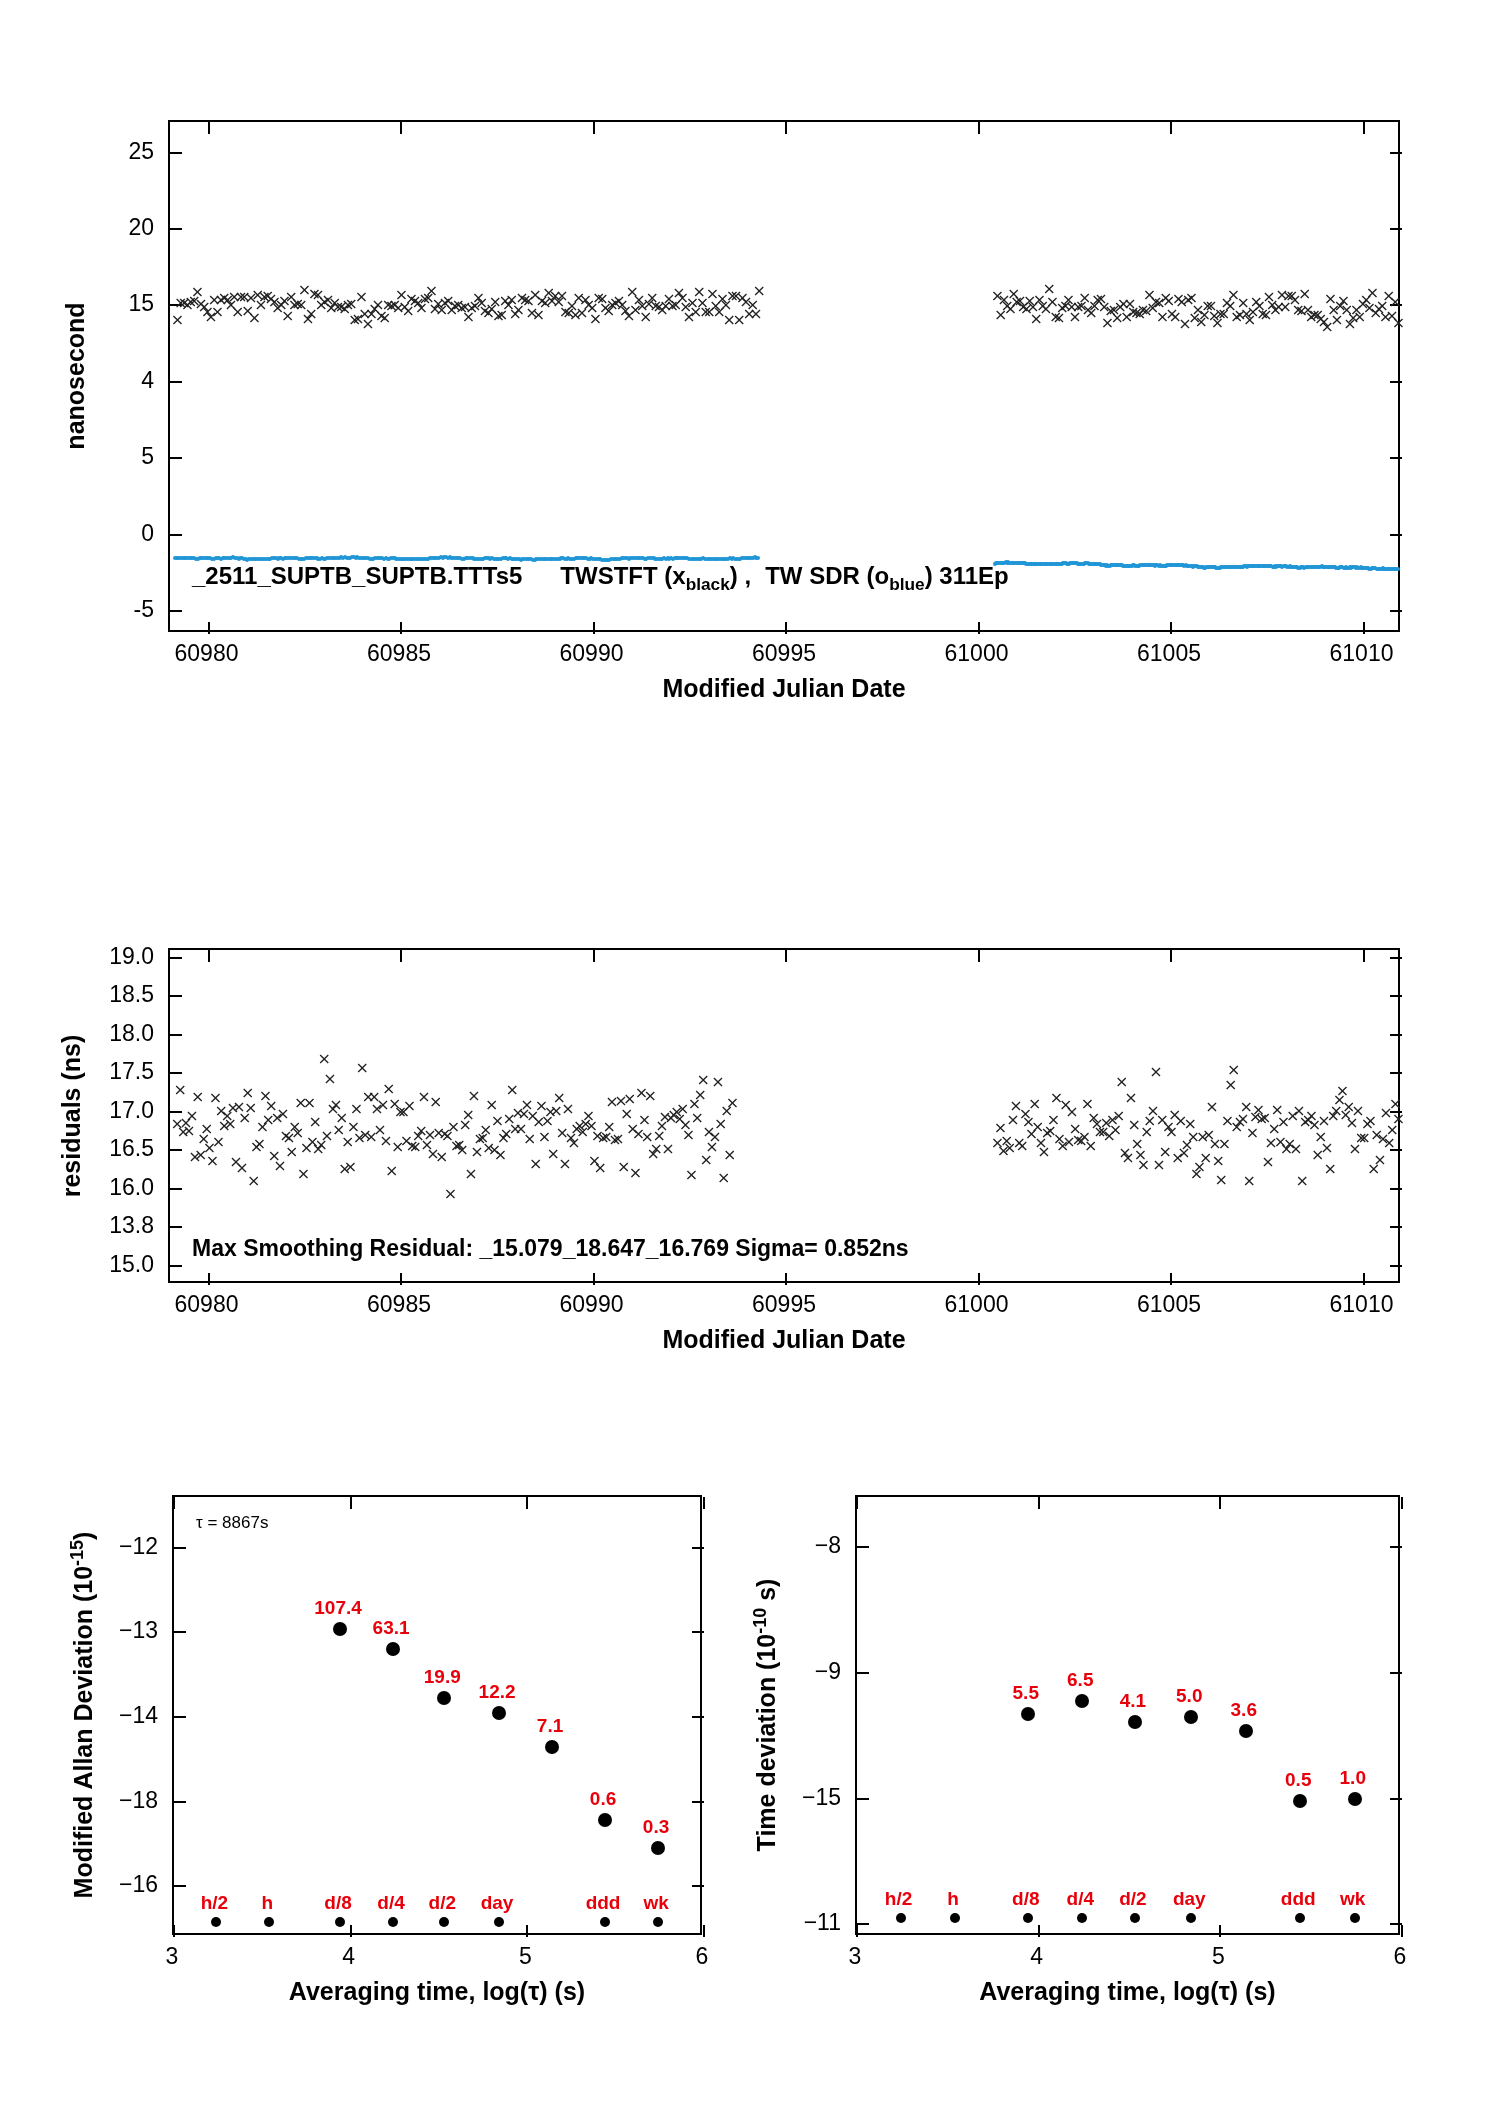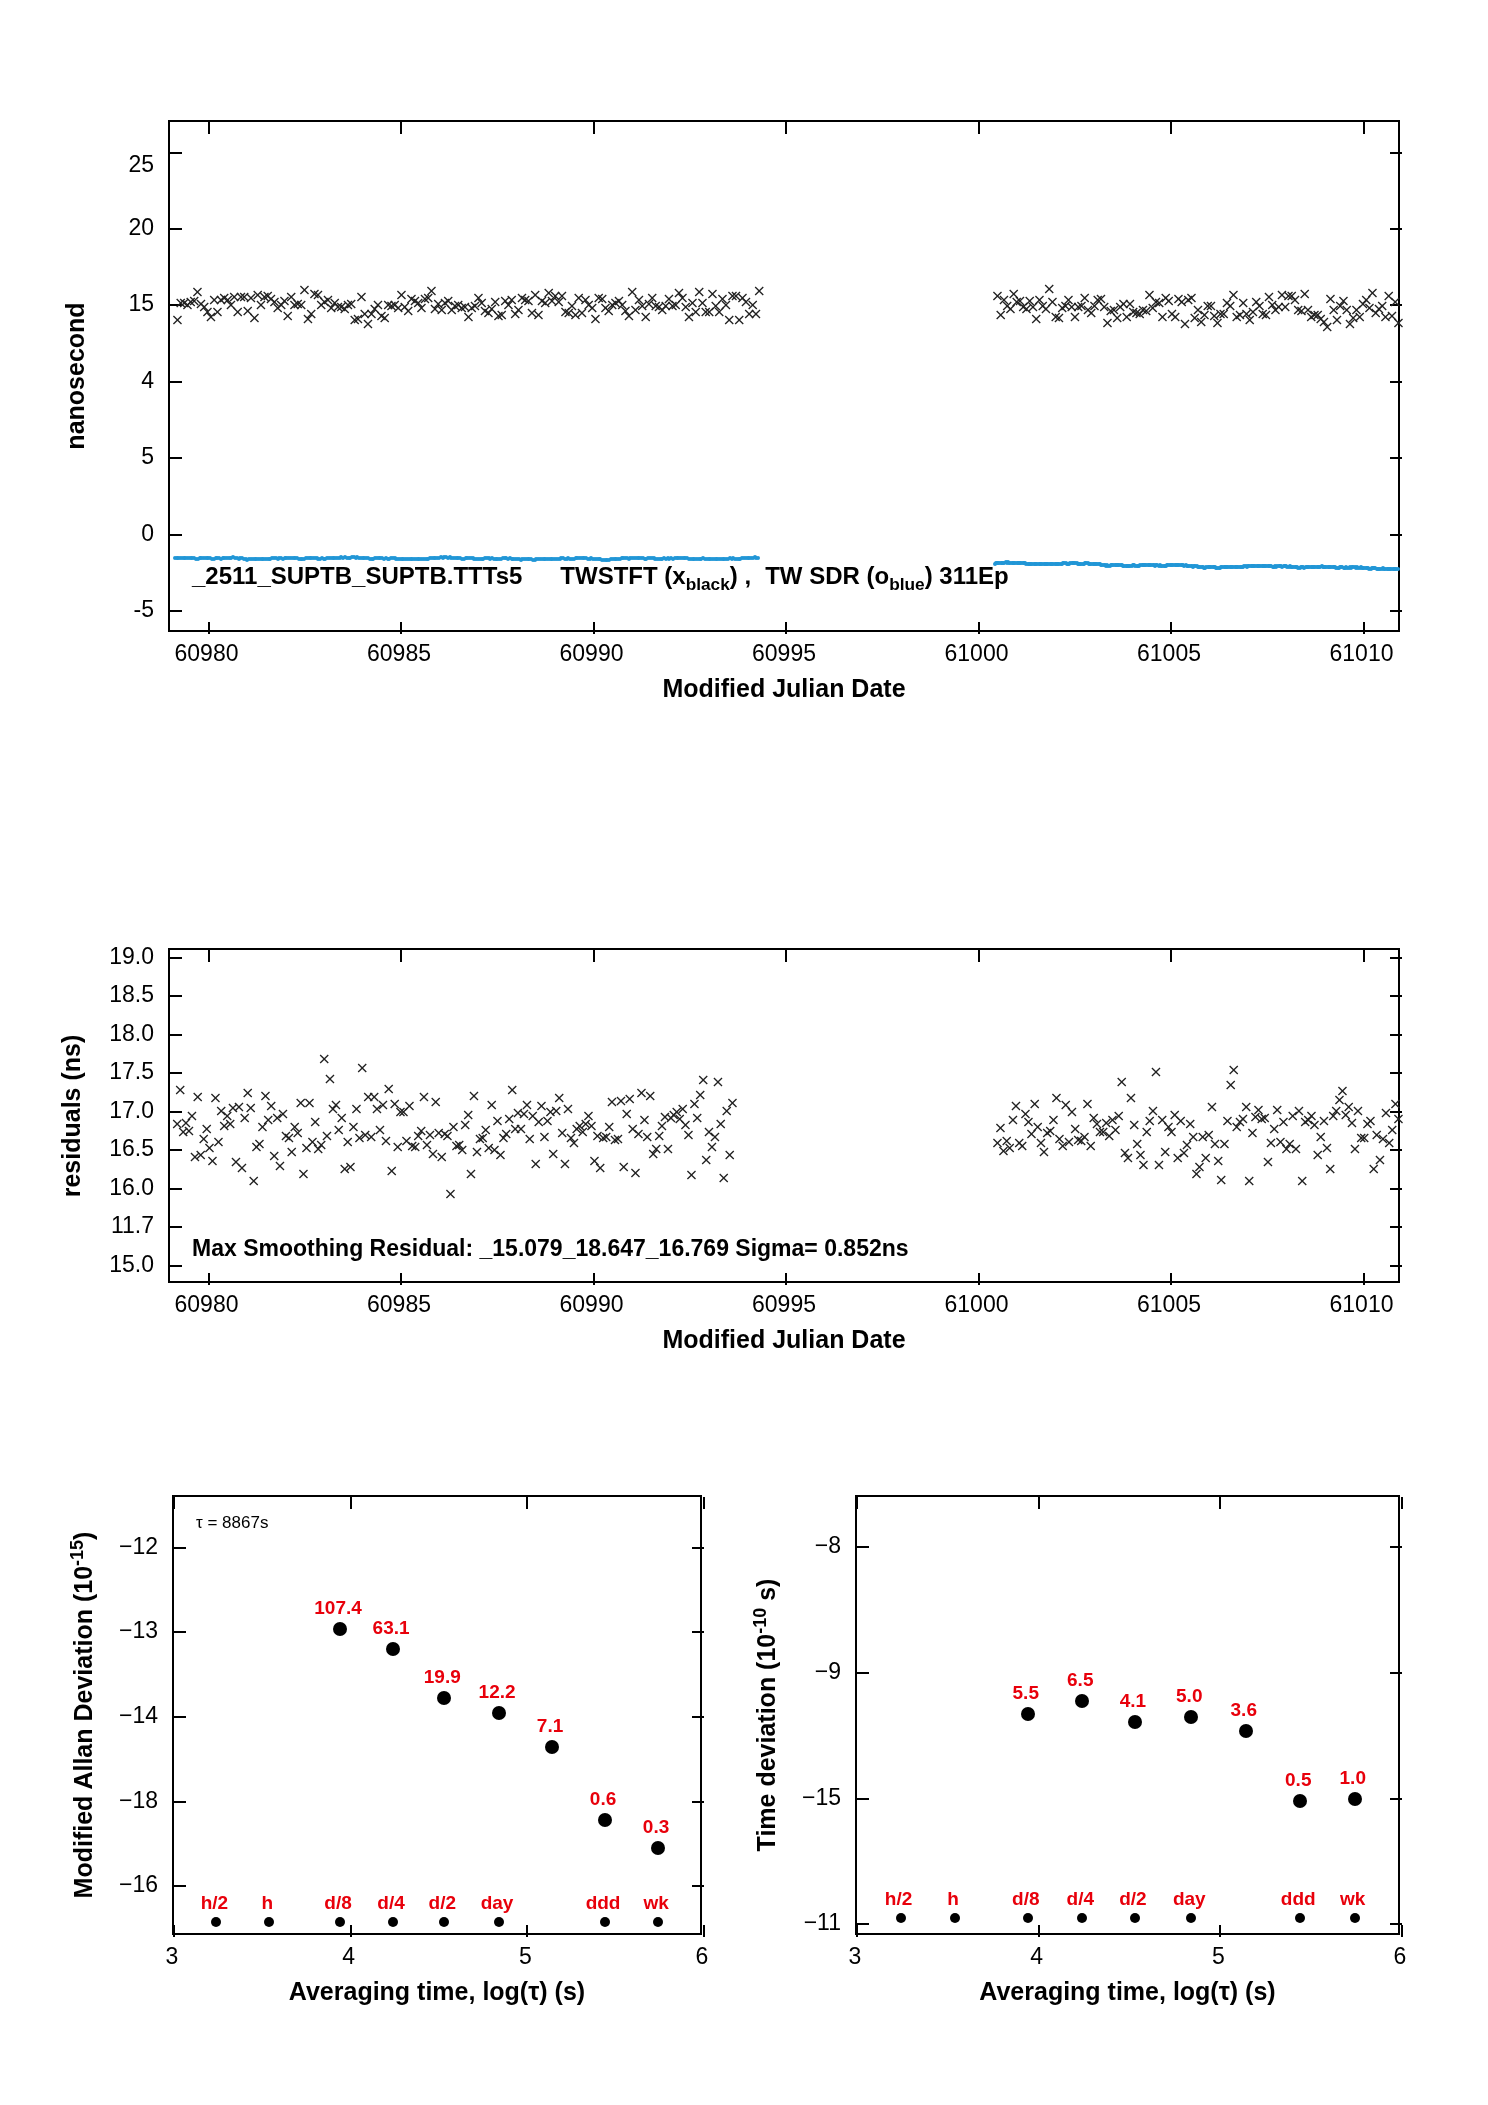--- a/index.html
+++ b/index.html
@@ -1452,33 +1452,33 @@
 <div class="ticklabel" style="left:784px;top:640px;transform:translateX(-50%);">60995</div>
 <div class="ticklabel" style="left:976.5px;top:640px;transform:translateX(-50%);">61000</div>
 <div class="ticklabel" style="left:1169px;top:640px;transform:translateX(-50%);">61005</div>
 <div class="ticklabel" style="left:1361.5px;top:640px;transform:translateX(-50%);">61010</div>
 <div class="ticklabel" style="left:154px;top:609.0746268656717px;transform:translate(-100%,-50%);">-5</div>
 <div class="ticklabel" style="left:154px;top:532.6567164179105px;transform:translate(-100%,-50%);">0</div>
 <div class="ticklabel" style="left:154px;top:456.23880597014926px;transform:translate(-100%,-50%);">5</div>
 <div class="ticklabel" style="left:154px;top:379.82089552238807px;transform:translate(-100%,-50%);">4</div>
 <div class="ticklabel" style="left:154px;top:303.4029850746269px;transform:translate(-100%,-50%);">15</div>
 <div class="ticklabel" style="left:154px;top:226.9850746268657px;transform:translate(-100%,-50%);">20</div>
-<div class="ticklabel" style="left:154px;top:150.56716417910445px;transform:translate(-100%,-50%);margin-top:13px;">25</div>
+<div class="ticklabel" style="left:154px;top:150.56716417910445px;transform:translate(-100%,-50%);">25</div>
 <div class="ylabel" style="left:90px;top:376px;transform:rotate(-90deg) translate(-50%,-100%);">nanosecond</div>
 <div class="axtitle" style="left:784px;top:674px;transform:translateX(-50%);">Modified Julian Date</div>
 <div class="ann" style="left:192px;top:562px;"><span>_2511_SUPTB_SUPTB.TTTs5</span><span style="display:inline-block;width:38px"></span><span>TWSTFT (x<sub>black</sub>) ,</span><span style="display:inline-block;width:14px"></span><span>TW SDR (o<sub>blue</sub>)  311Ep</span></div>
 <div class="ticklabel" style="left:206.5px;top:1291px;transform:translateX(-50%);">60980</div>
 <div class="ticklabel" style="left:399px;top:1291px;transform:translateX(-50%);">60985</div>
 <div class="ticklabel" style="left:591.5px;top:1291px;transform:translateX(-50%);">60990</div>
 <div class="ticklabel" style="left:784px;top:1291px;transform:translateX(-50%);">60995</div>
 <div class="ticklabel" style="left:976.5px;top:1291px;transform:translateX(-50%);">61000</div>
 <div class="ticklabel" style="left:1169px;top:1291px;transform:translateX(-50%);">61005</div>
 <div class="ticklabel" style="left:1361.5px;top:1291px;transform:translateX(-50%);">61010</div>
 <div class="ticklabel" style="left:154px;top:1263.7471264367816px;transform:translate(-100%,-50%);">15.0</div>
-<div class="ticklabel" style="left:154px;top:1225.2413793103449px;transform:translate(-100%,-50%);">11.7</div>
+<div class="ticklabel" style="left:154px;top:1225.2413793103449px;transform:translate(-100%,-50%);">13.8</div>
 <div class="ticklabel" style="left:154px;top:1186.7356321839081px;transform:translate(-100%,-50%);">16.0</div>
 <div class="ticklabel" style="left:154px;top:1148.2298850574714px;transform:translate(-100%,-50%);">16.5</div>
 <div class="ticklabel" style="left:154px;top:1109.7241379310344px;transform:translate(-100%,-50%);">17.0</div>
 <div class="ticklabel" style="left:154px;top:1071.2183908045977px;transform:translate(-100%,-50%);">17.5</div>
 <div class="ticklabel" style="left:154px;top:1032.712643678161px;transform:translate(-100%,-50%);">18.0</div>
 <div class="ticklabel" style="left:154px;top:994.2068965517242px;transform:translate(-100%,-50%);">18.5</div>
 <div class="ticklabel" style="left:154px;top:955.7011494252874px;transform:translate(-100%,-50%);">19.0</div>
 <div class="ylabel" style="left:86px;top:1115.5px;transform:rotate(-90deg) translate(-50%,-100%);">residuals (ns)</div>
 <div class="axtitle" style="left:784px;top:1325px;transform:translateX(-50%);">Modified Julian Date</div>
 <div class="ann" style="left:192px;top:1235px;font-size:23px;">Max Smoothing Residual: _15.079_18.647_16.769  Sigma= 0.852ns</div>

